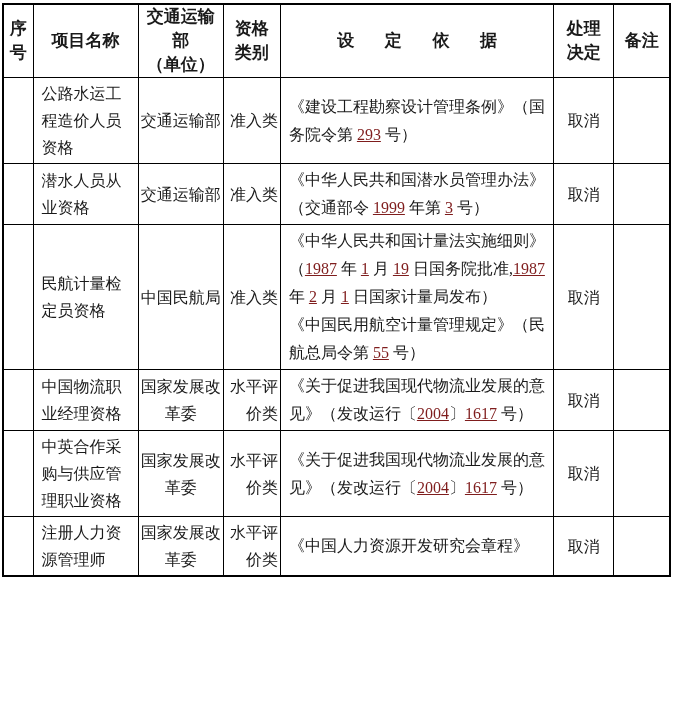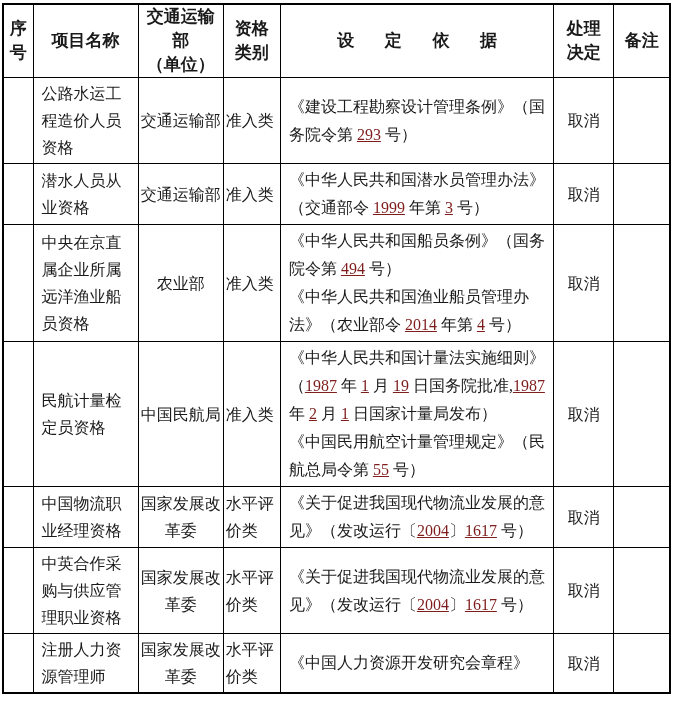--- a/index.html
+++ b/index.html
@@ -17,21 +17,21 @@
   td,th{border:1px solid #000;vertical-align:middle;padding:0;overflow:hidden;}
   thead th{
     font-weight:bold;height:50px;text-align:center;
     font-size:17px;line-height:24px;
   }
   thead th .hlabel{white-space:pre-line;display:inline-block;}
   .spread{letter-spacing:1.8em;margin-right:-1.8em;display:inline-block;}
   .cell-no{text-align:center;}
   .cell-name{text-align:left;padding:2px 8px;line-height:27px;}
   .cell-dept{text-align:center;line-height:27px;padding:0 2px;}
-  .cell-category{text-align:left;line-height:27px;padding:0 2px;}
+  .cell-category{text-align:right;line-height:27px;padding:0 2px;}
   .cell-basis{text-align:left;padding:2px 6px 2px 8px;line-height:28px;}
   .cell-decision{text-align:center;line-height:27px;}
   .cell-remark{text-align:center;}
   .para{margin:0;}
   .num{color:#7f1d1d;text-decoration:underline;}
 </style>
 </head>
 <body>
 
 <div class="page">
@@ -76,32 +76,20 @@
           <td class="cell-no"></td>
           <td class="cell-name">潜水人员从业资格</td>
           <td class="cell-dept">交通运输部</td>
           <td class="cell-category">准入类</td>
           <td class="cell-basis">
             <div class="para">《中华人民共和国潜水员管理办法》（交通部令 <span class="num">1999</span> 年第 <span class="num">3</span> 号）</div>
           </td>
           <td class="cell-decision">取消</td>
           <td class="cell-remark"></td>
         </tr>
-        <tr style="height: 115px;">
-          <td class="cell-no"></td>
-          <td class="cell-name">中央在京直属企业所属远洋渔业船员资格</td>
-          <td class="cell-dept">农业部</td>
-          <td class="cell-category">准入类</td>
-          <td class="cell-basis">
-            <div class="para">《中华人民共和国船员条例》（国务院令第 <span class="num">494</span> 号）</div>
-            <div class="para">《中华人民共和国渔业船员管理办法》（农业部令 <span class="num">2014</span> 年第 <span class="num">4</span> 号）</div>
-          </td>
-          <td class="cell-decision">取消</td>
-          <td class="cell-remark"></td>
-        </tr>
         <tr style="height: 139px;">
           <td class="cell-no"></td>
           <td class="cell-name">民航计量检定员资格</td>
           <td class="cell-dept">中国民航局</td>
           <td class="cell-category">准入类</td>
           <td class="cell-basis">
             <div class="para">《中华人民共和国计量法实施细则》（<span class="num">1987</span> 年 <span class="num">1</span> 月 <span class="num">19</span> 日国务院批准,<span class="num">1987</span> 年 <span class="num">2</span> 月 <span class="num">1</span> 日国家计量局发布）</div>
             <div class="para">《中国民用航空计量管理规定》（民航总局令第 <span class="num">55</span> 号）</div>
           </td>
           <td class="cell-decision">取消</td>

